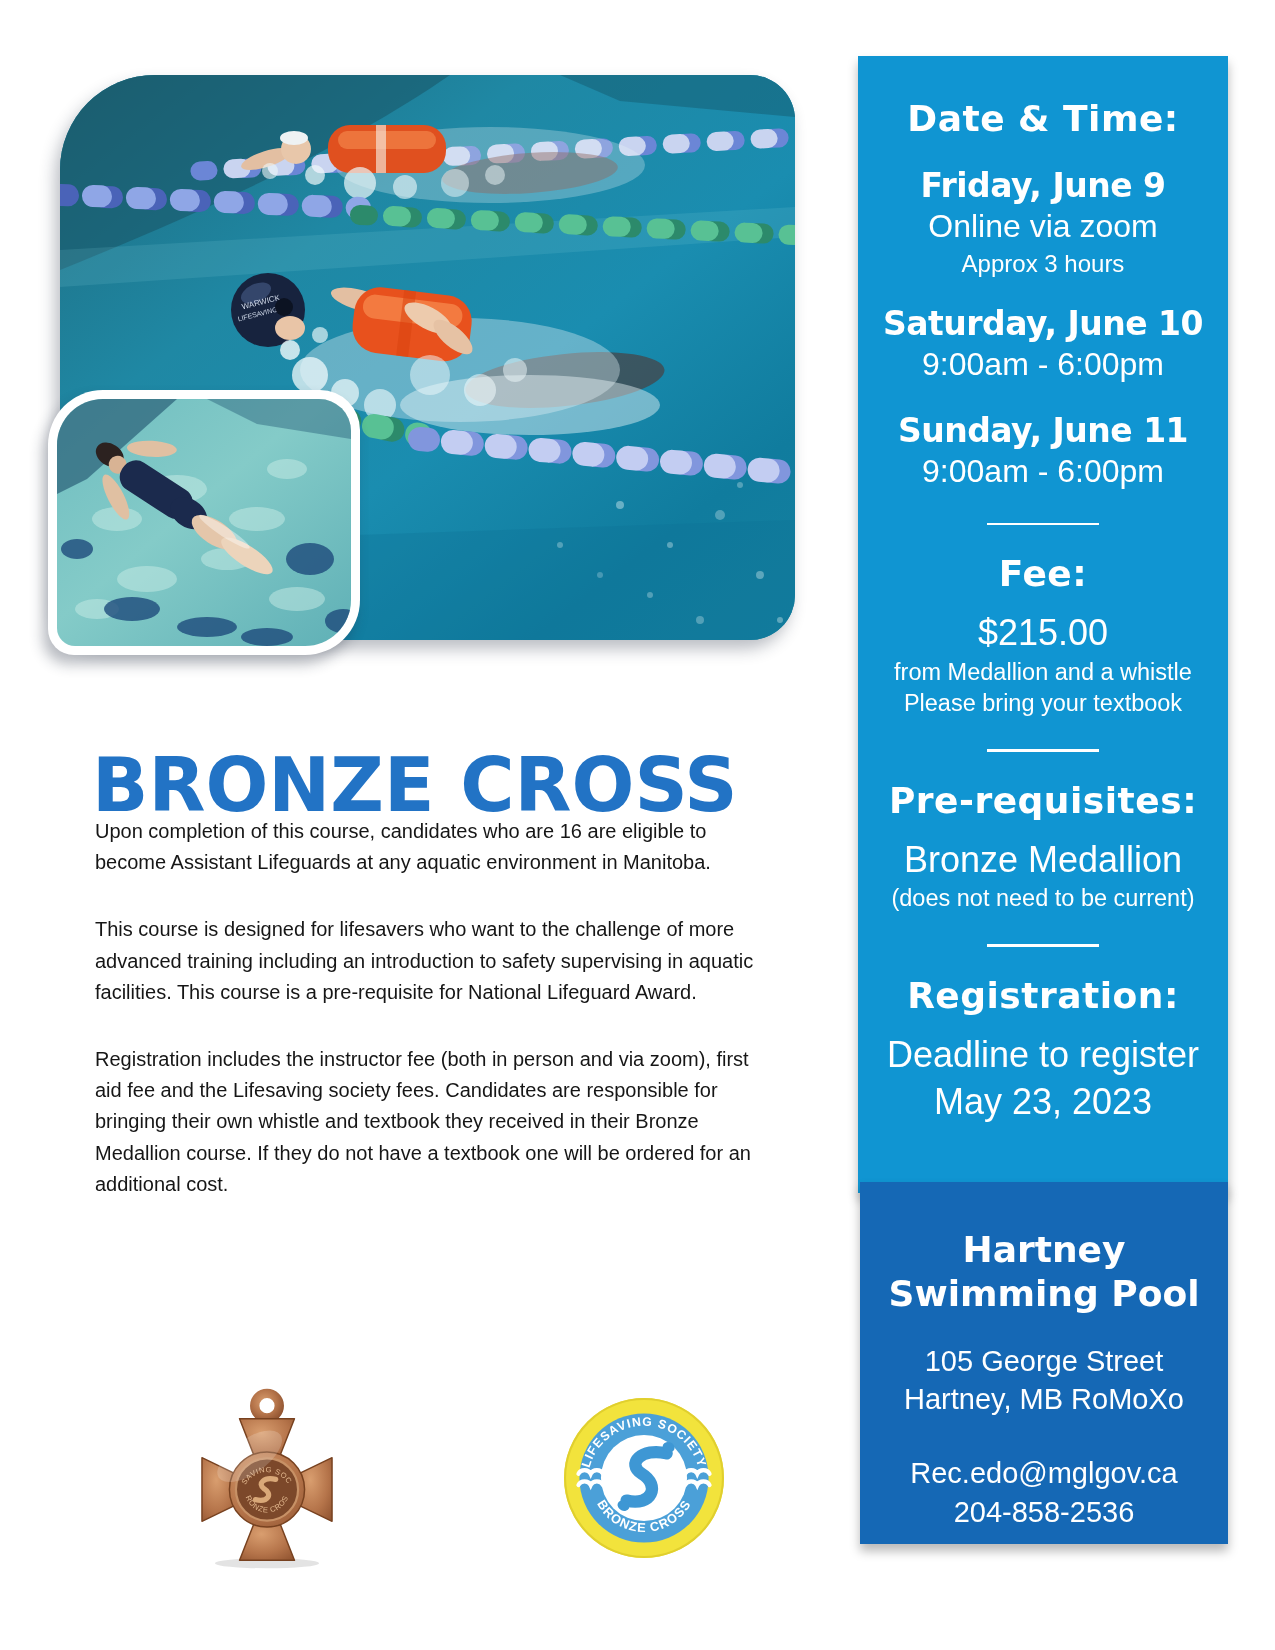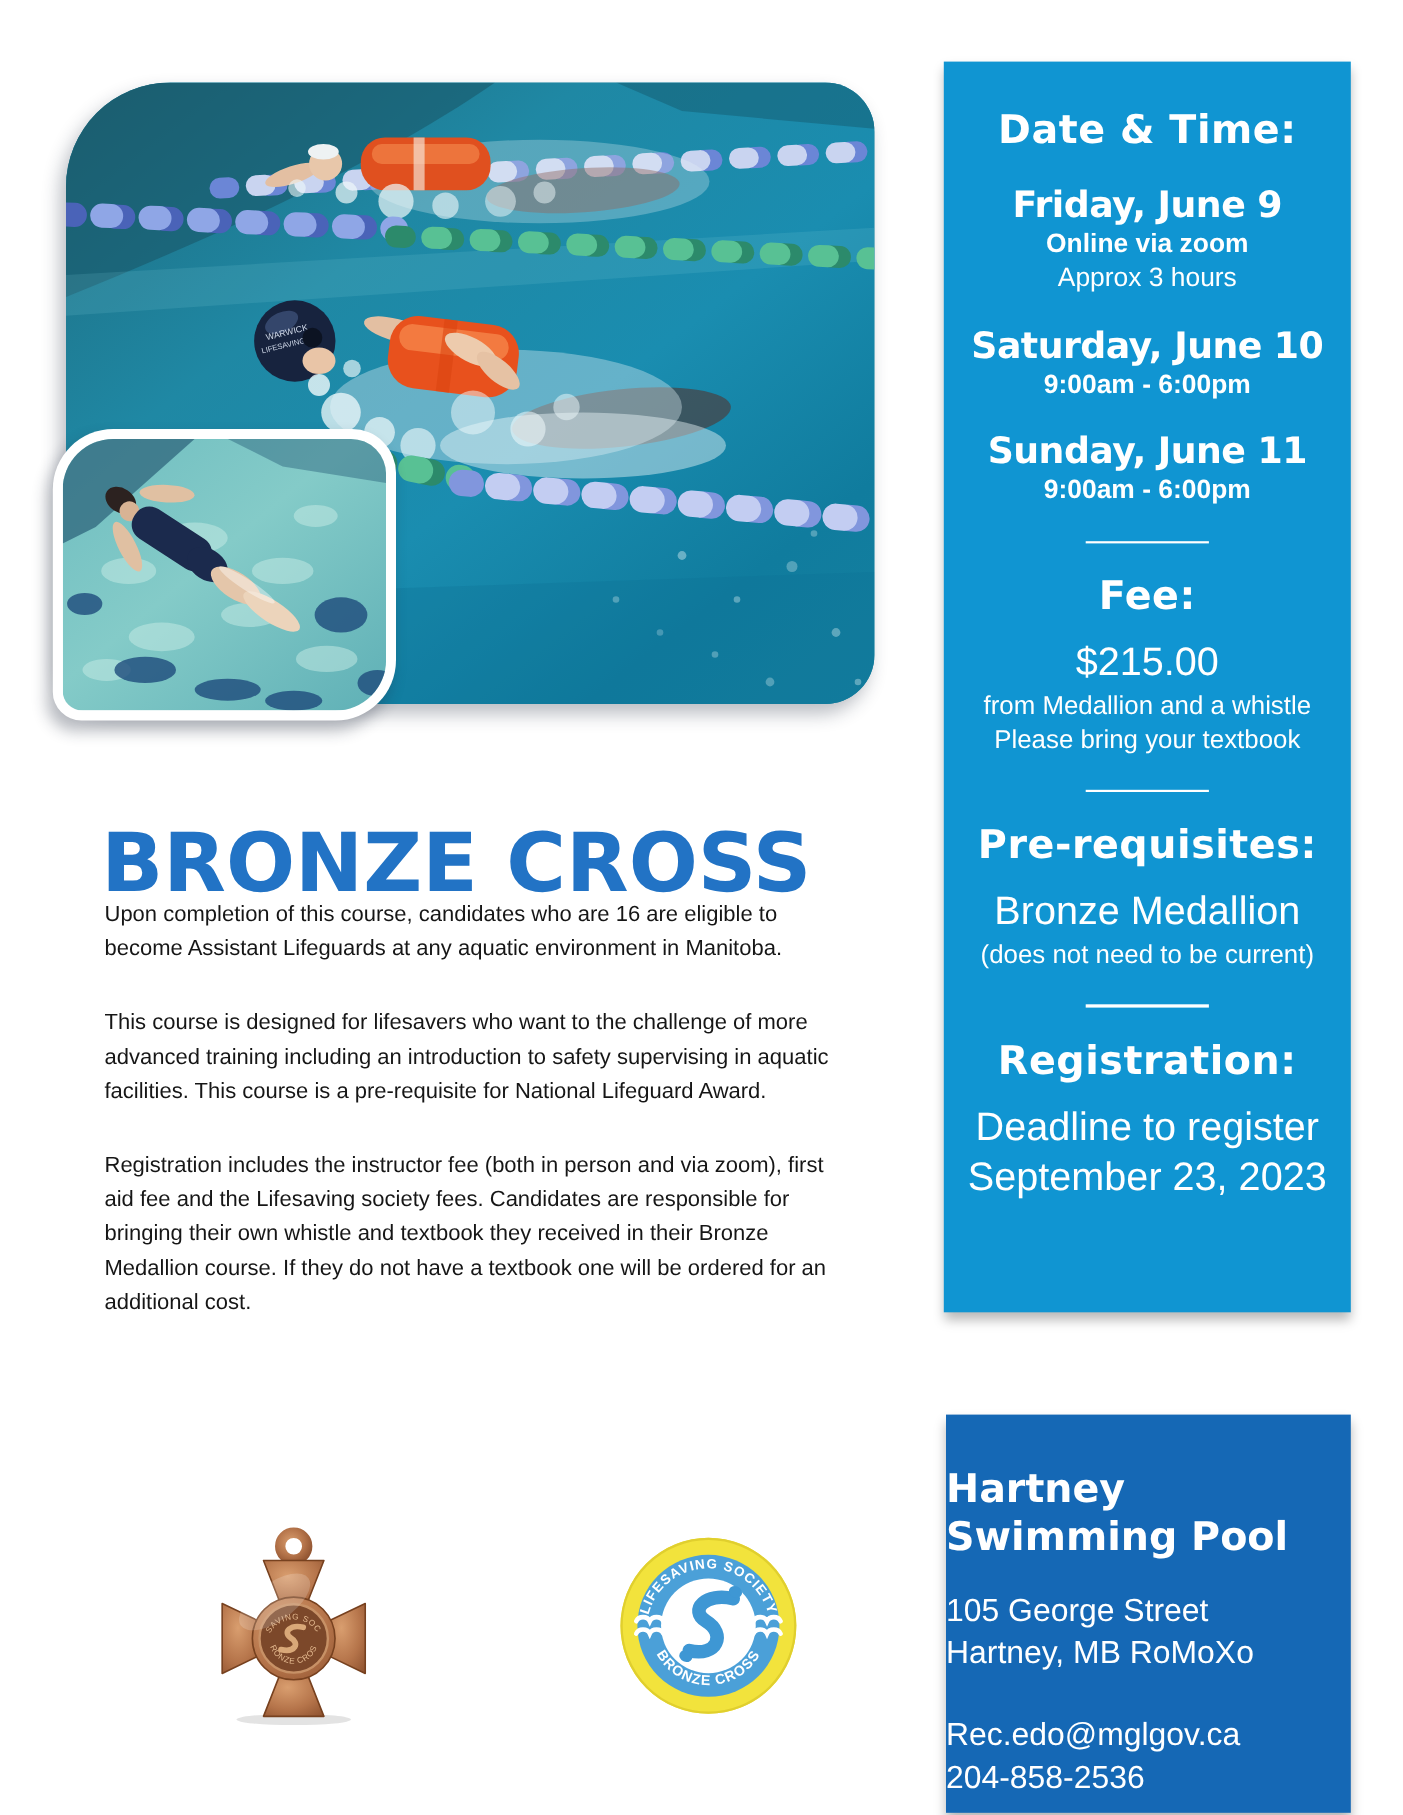--- a/index.html
+++ b/index.html
@@ -34,31 +34,31 @@
 
   
   .sidebar{position:absolute;left:858px;top:56px;width:370px;height:1137px;
     background:var(--sidebar-blue,#1095d2);color:#fff;text-align:center;
     box-shadow:0 7px 10px rgba(0,0,0,.28);box-sizing:border-box;padding-top:40px;}
   .side-heading{margin:0 0 6px 0;font-family:"DejaVu Sans",sans-serif;font-weight:800;
     font-size:36px;line-height:1.25;letter-spacing:.5px;}
   .session{margin-top:24px;}
   .session-title{font-size:33px;font-weight:700;line-height:1.25;
     font-family:"DejaVu Sans",sans-serif;letter-spacing:-.5px;}
-  .session-line{font-size:24px;font-weight:700;line-height:1.3;}
+  .session-line{font-size:32px;font-weight:400;line-height:1.3;}
   .session-small{font-size:24px;line-height:1.3;}
   .divider{width:112px;height:2.5px;background:#fff;margin:30px auto 26px auto;}
   .side-line{font-size:36px;line-height:1.3;}
   .fee-amount{margin-top:14px;}
   .side-note{font-size:23.5px;line-height:1.32;}
   .reg-block{margin-top:14px;}
 
   
-  .location-box{position:absolute;left:860px;top:1286px;width:368px;height:362px;
-    background:var(--location-blue,#1568b5);color:#fff;text-align:left;
+  .location-box{position:absolute;left:860px;top:1182px;width:368px;height:362px;
+    background:var(--location-blue,#1568b5);color:#fff;text-align:center;
     box-shadow:0 7px 10px rgba(0,0,0,.28);box-sizing:border-box;padding-top:46px;}
   .loc-name{font-family:"DejaVu Sans",sans-serif;font-weight:800;font-size:36px;line-height:1.22;}
   .loc-lines{margin-top:26px;}
   .loc-line{font-size:29px;line-height:1.32;}
   .loc-contact{margin-top:36px;}
 </style>
 </head>
 <body>
 
 <div class="page">
@@ -300,21 +300,21 @@
     <div class="divider"></div>
 
     <h2 class="side-heading">Pre-requisites:</h2>
     <div class="side-line reg-block">Bronze Medallion</div>
     <div class="side-note">(does not need to be current)</div>
 
     <div class="divider"></div>
 
     <h2 class="side-heading">Registration:</h2>
     <div class="side-line reg-block">Deadline to register</div>
-    <div class="side-line">September 23, 2023</div>
+    <div class="side-line">May 23, 2023</div>
   </aside>
 
   <aside class="location-box">
     <div class="loc-name">Hartney</div>
     <div class="loc-name">Swimming Pool</div>
     <div class="loc-lines">
       <div class="loc-line">105 George Street</div>
       <div class="loc-line">Hartney, MB RoMoXo</div>
     </div>
     <div class="loc-contact">

